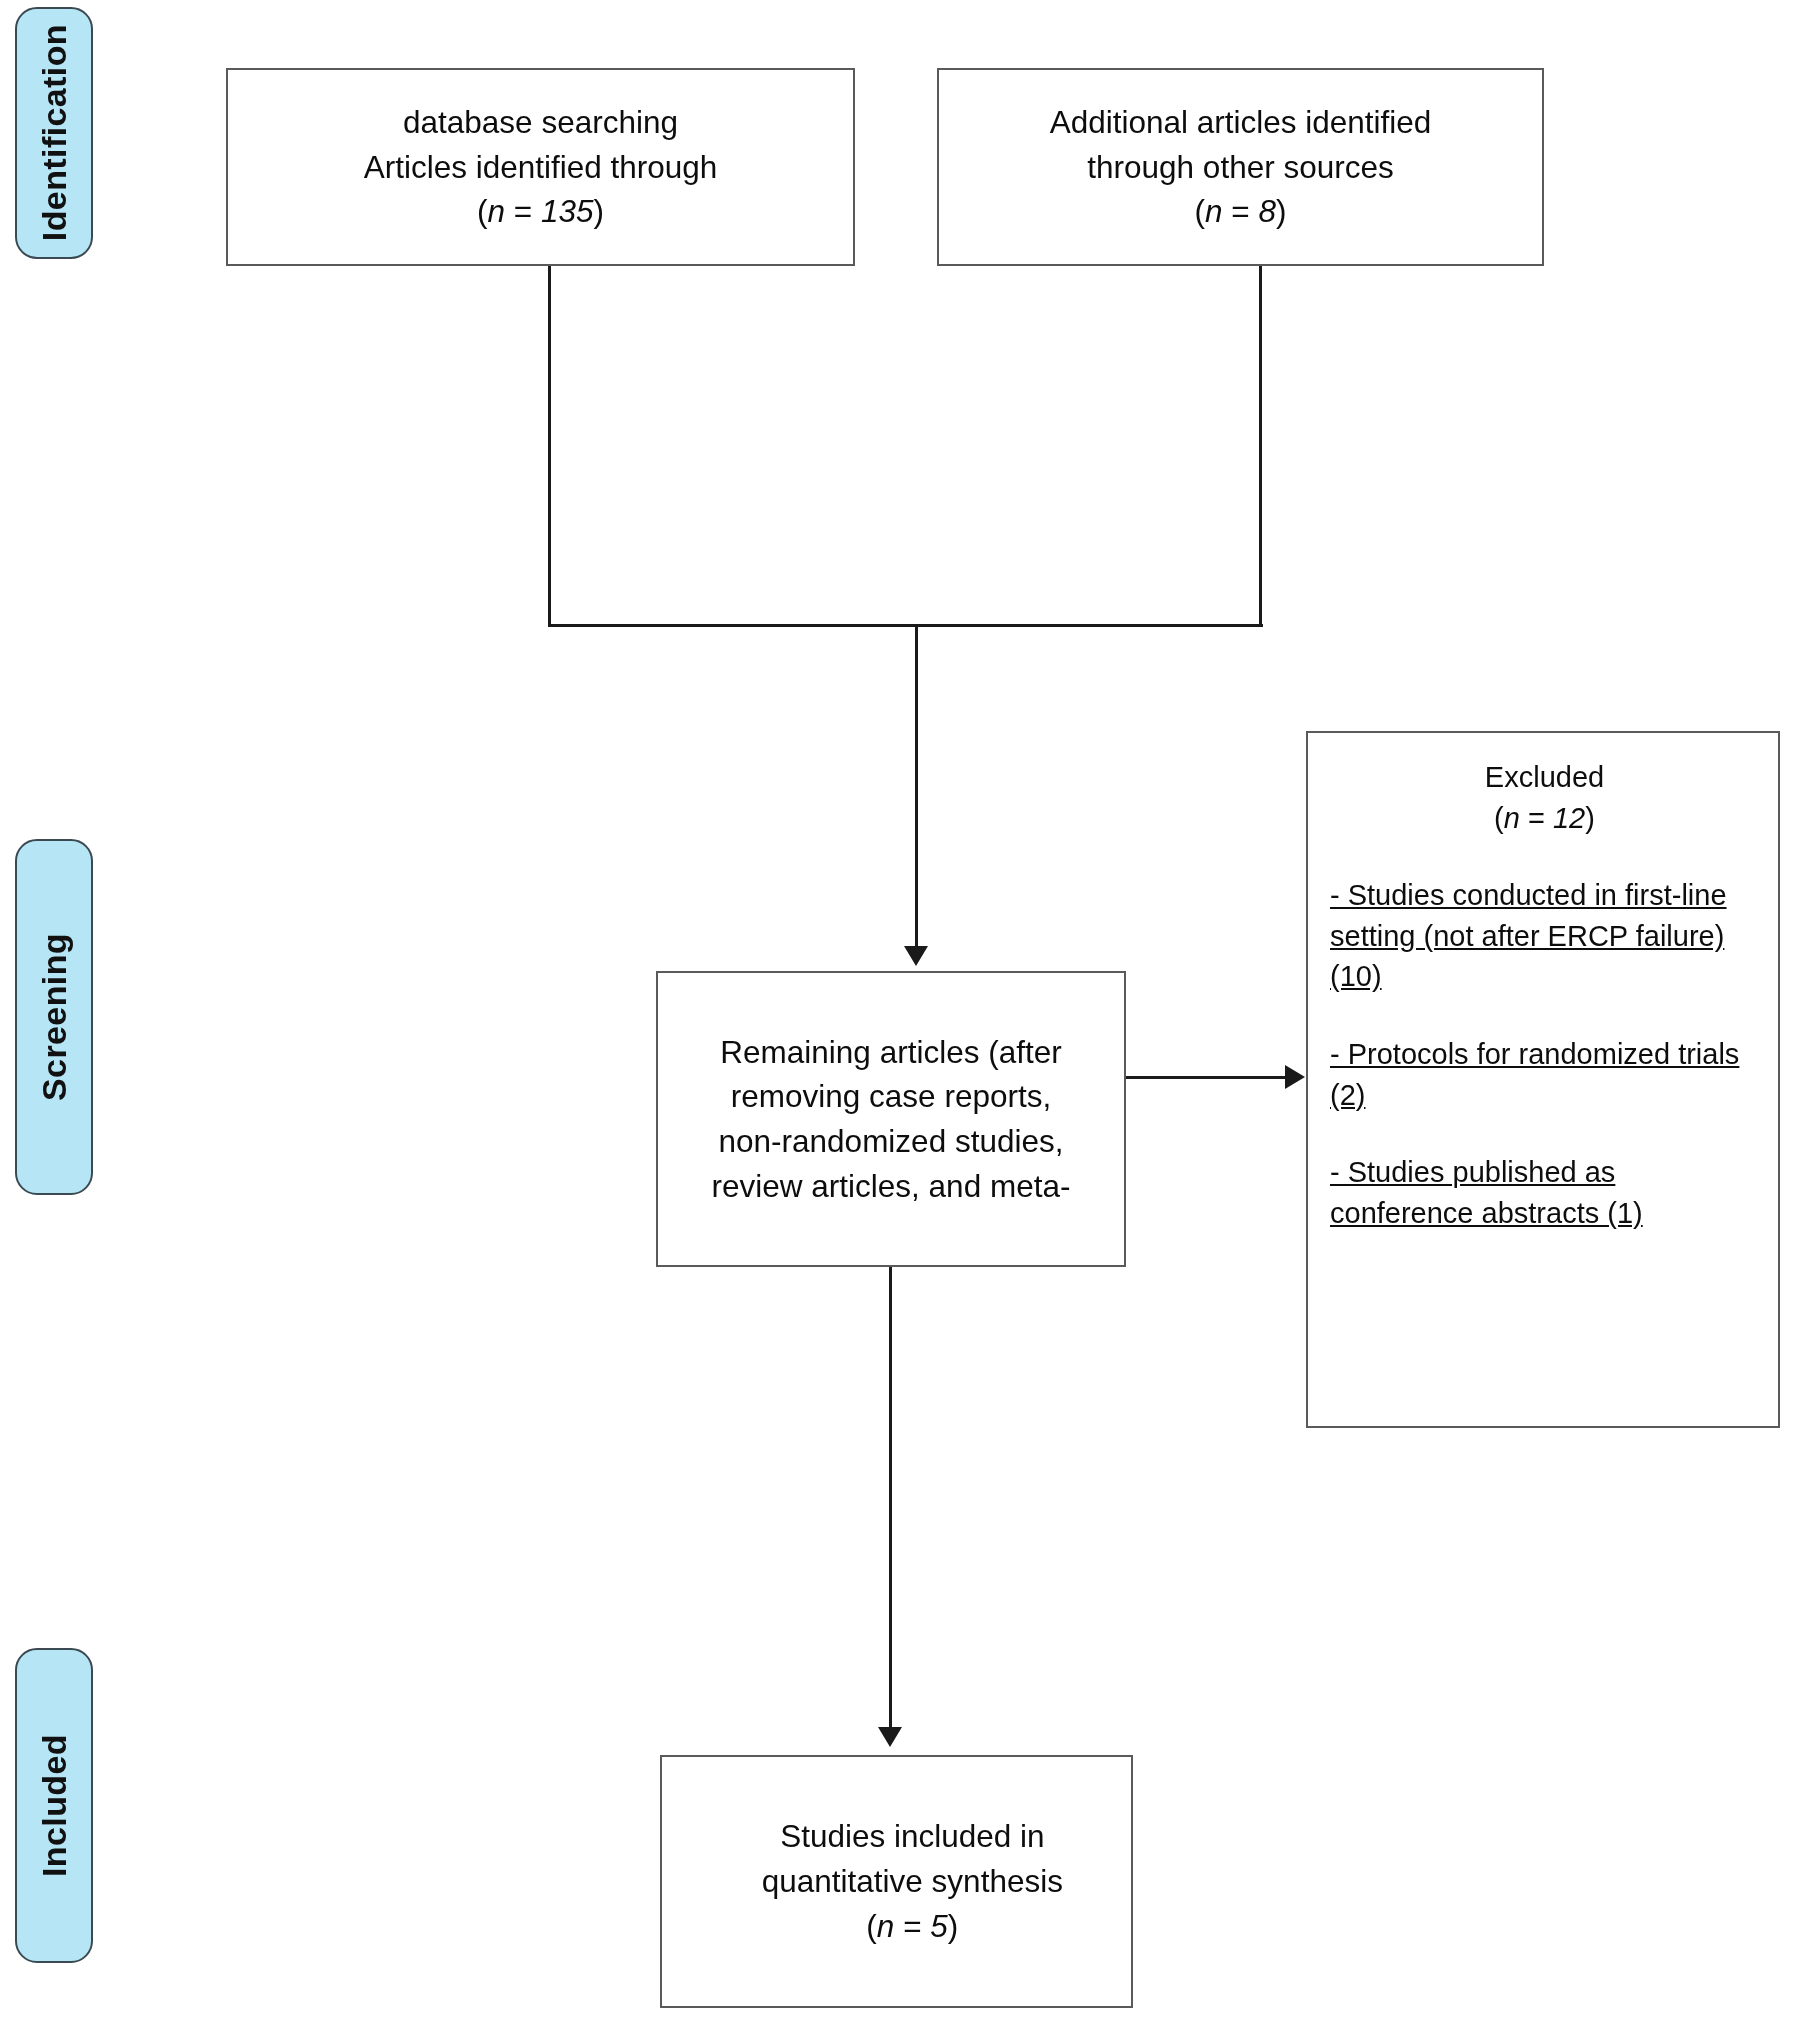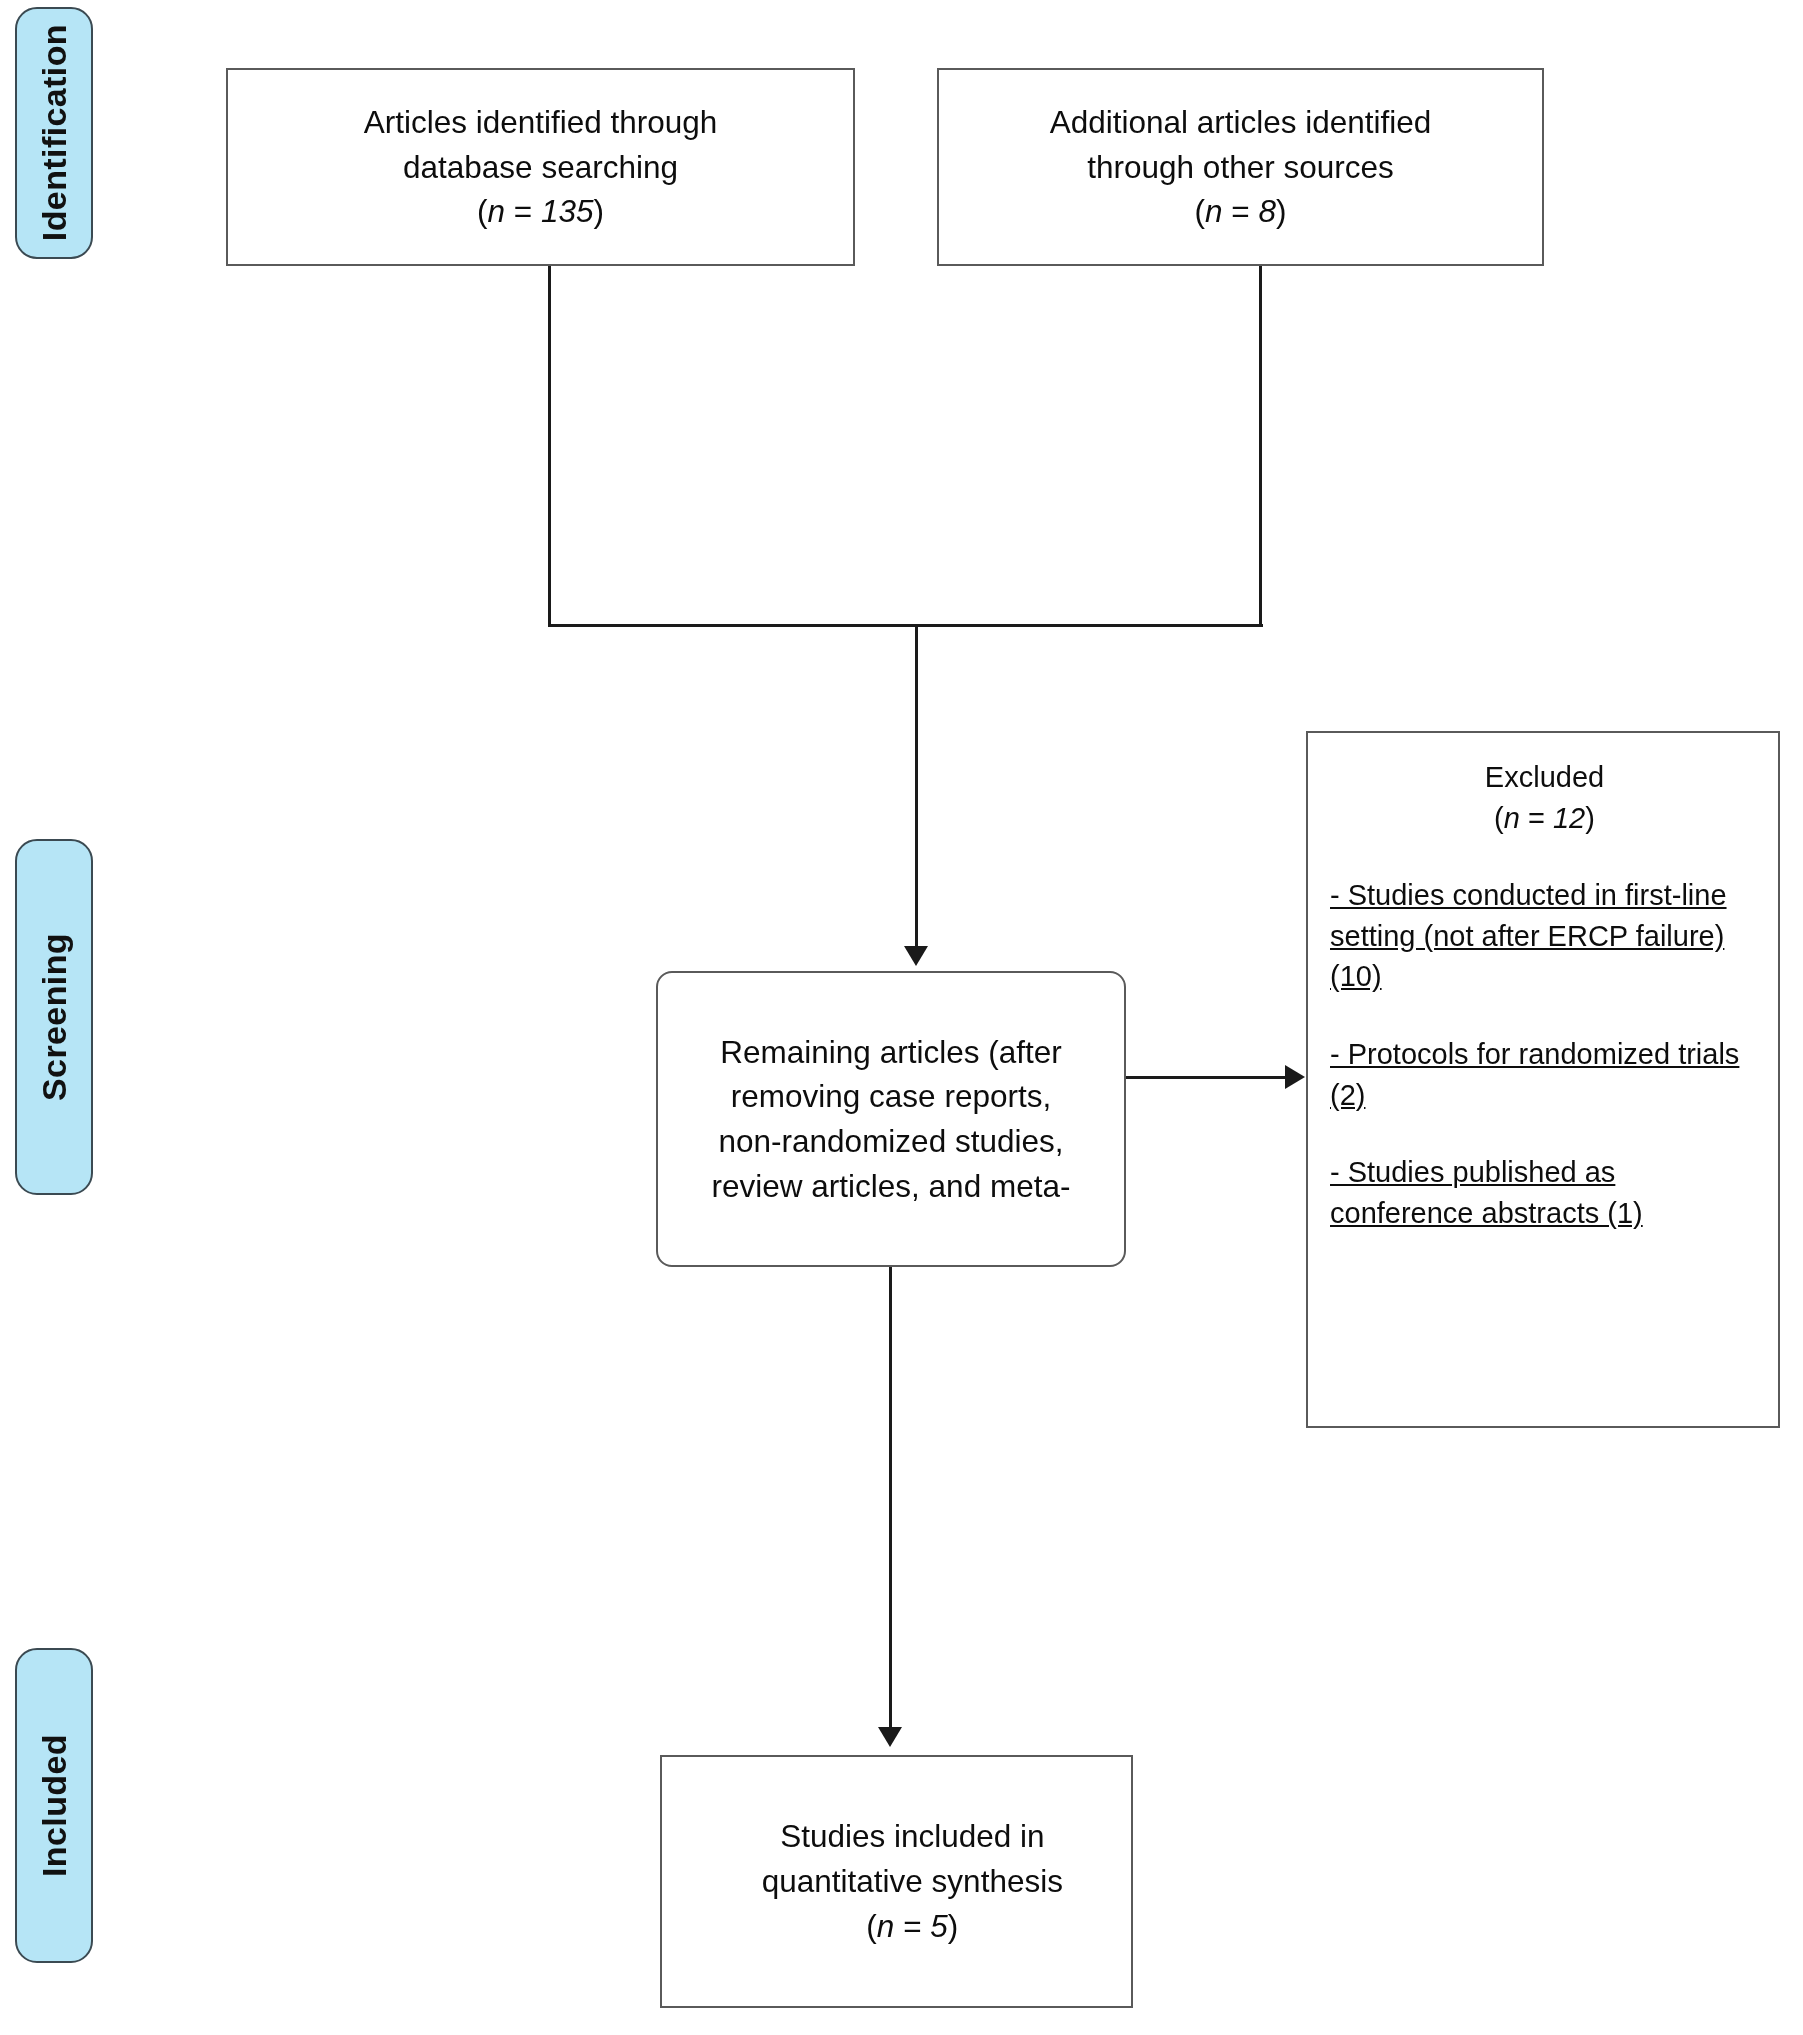--- a/index.html
+++ b/index.html
@@ -58,21 +58,21 @@
     font-size: 31.5px;
     line-height: 1.42;
     text-align: center;
     padding: 8.5px 15.3px;
   }
   .flow-box .box-text { width: 100%; }
   .flow-box .n-val { font-style: italic; }
 
   #box-database-search { left: 226px;  top: 68px;   width: 629px; height: 198px; }
   #box-other-sources   { left: 937px; top: 68px;   width: 607px; height: 198px; }
-  #box-remaining       { left: 656px;  top: 971px; width: 470px; height: 296px; border-radius: 16px; }
+  #box-remaining       { left: 656px;  top: 971px; width: 470px; height: 296px; }
   #box-included        { left: 660px;  top: 1755px; width: 473px; height: 253px; padding-left: 47px; }
 
   
   #box-excluded {
     left: 1306px; top: 731px; width: 474px; height: 697px;
     align-items: flex-start;
     justify-content: flex-start;
     padding: 24px 19px 19px 22px;
     font-size: 29px;
     line-height: 1.40;
@@ -141,22 +141,22 @@
   </div>
   <div class="stage-label" id="stage-screening">
     <span>Screening</span>
   </div>
   <div class="stage-label" id="stage-included">
     <span>Included</span>
   </div>
 
   <div class="flow-box" id="box-database-search">
     <div class="box-text">
+      <div>database searching</div>
       <div>Articles identified through</div>
-      <div>database searching</div>
       <div><span>(</span><span class="n-val">n</span><span> = </span><span class="n-val">135</span><span>)</span></div>
     </div>
   </div>
 
   <div class="flow-box" id="box-other-sources">
     <div class="box-text">
       <div>Additional articles identified</div>
       <div>through other sources</div>
       <div><span>(</span><span class="n-val">n</span><span> = </span><span class="n-val">8</span><span>)</span></div>
     </div>

